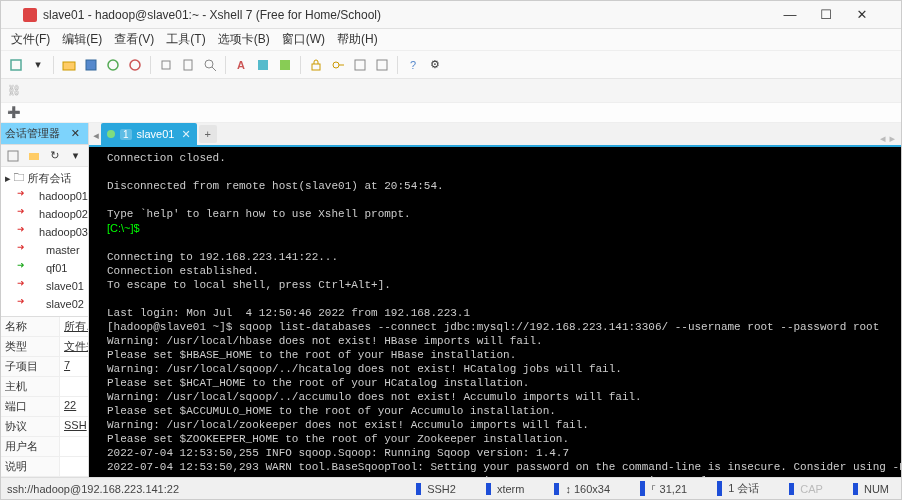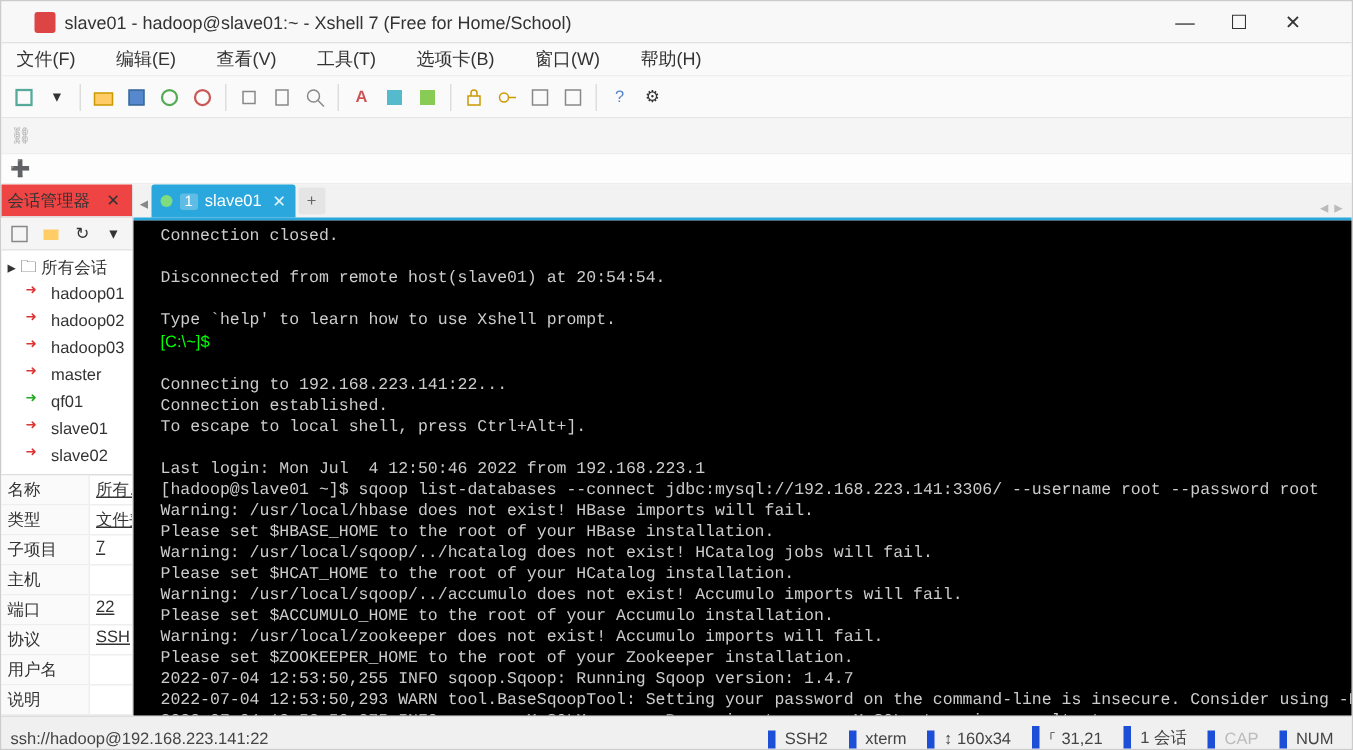--- a/index.html
+++ b/index.html
@@ -3,55 +3,55 @@
 <meta charset="utf-8">
 <style>
 * { box-sizing: border-box; margin: 0; padding: 0; font-family: "Microsoft YaHei UI", "Segoe UI", Tahoma, sans-serif; }
 html, body { width: 902px; height: 500px; overflow: hidden; background: #fff; font-size: 11px; color: #333; }
 .window { display: flex; flex-direction: column; height: 100%; border: 1px solid #ccc; }
 .titlebar { height: 28px; background: #f8f8f8; display: flex; align-items: center; padding: 0 22px; border-bottom: 1px solid #e0e0e0; }
 .titlebar .icon { width: 14px; height: 14px; background: #d44; border-radius: 2px; margin-right: 6px; }
 .titlebar .title { flex: 1; font-size: 12px; }
 .wc { display: flex; gap: 2px; }
 .wc span { width: 34px; height: 20px; display: flex; align-items: center; justify-content: center; font-size: 13px; cursor: pointer; }
-.menubar { height: 22px; background: #fafafa; display: flex; align-items: center; gap: 15px; padding: 0 4px; border-bottom: 1px solid #eee; }
+.menubar { height: 22px; background: #fafafa; display: flex; align-items: center; gap: 0; padding: 0 4px; border-bottom: 1px solid #eee; }
 .menubar span { padding: 2px 6px; cursor: pointer; font-size: 12px; }
 .toolbar { height: 28px; background: #fafafa; display: flex; align-items: center; gap: 4px; padding: 0 6px; border-bottom: 1px solid #e5e5e5; }
 .tb-btn { width: 18px; height: 18px; display: flex; align-items: center; justify-content: center; cursor: pointer; border-radius: 2px; }
 .tb-sep { width: 1px; height: 18px; background: #ddd; margin: 0 2px; }
 .addressbar { height: 24px; background: #f5f5f5; display: flex; align-items: center; padding: 0 6px; color: #aaa; border-bottom: 1px solid #eee; gap: 4px; }
 .hintbar { height: 20px; background: #fdfdfd; display: flex; align-items: center; padding: 0 6px; color: #b0b0b0; border-bottom: 1px solid #eee; gap: 4px; }
 .main { flex: 1; display: flex; min-height: 0; }
 .sidebar { width: 88px; background: #fff; border-right: 1px solid #ddd; display: flex; flex-direction: column; }
-.sidehdr { height: 22px; background: #ef4444; display: flex; align-items: center; padding: 0 4px; gap: 4px; border-bottom: 1px solid #ddd; font-size: 11px; }
+.sidehdr { height: 22px; background: #7dd3fc; display: flex; align-items: center; padding: 0 4px; gap: 4px; border-bottom: 1px solid #ddd; font-size: 11px; }
 .sidehdr .x { margin-left: auto; cursor: pointer; padding: 0 4px; }
 .sidehdr-tools { height: 22px; background:#f5f5f5; border-bottom:1px solid #e5e5e5; display:flex; align-items:center; padding:0 4px; gap:4px; }
 .tree { flex: 1; overflow: auto; padding: 2px 0; }
 .tree-root { padding-left: 4px; font-size: 11px; display: flex; align-items: center; gap: 3px; cursor: pointer; height: 18px; }
-.tree-item { padding-left: 18px; font-size: 11px; display: flex; align-items: center; gap: 5px; cursor: pointer; height: 18px; }
+.tree-item { padding-left: 18px; font-size: 11px; display: flex; align-items: center; gap: 17px; cursor: pointer; height: 18px; }
 .link-icon { width: 10px; height: 10px; border-radius: 50%; position: relative; }
 .link-icon::after { content: "➜"; position: absolute; left: -2px; top: -3px; font-size: 9px; }
 .link-red::after { color: #d33; }
 .link-green::after { color: #2a2; }
 .props { border-top: 1px solid #ddd; font-size: 11px; }
 .props .row { display: flex; border-bottom: 1px solid #eee; }
 .props .k { width: 59px; padding: 2px 4px; border-right: 1px solid #eee; background: #fafafa; white-space: nowrap; overflow: hidden; }
 .props .v { flex: 1; padding: 2px 4px; white-space: nowrap; overflow: hidden; text-decoration: underline; }
 .content { flex: 1; display: flex; flex-direction: column; min-width: 0; }
 .tabrow { height: 24px; background: #f2f2f2; display: flex; align-items: flex-end; padding-left: 2px; border-bottom: 2px solid #2aa7dd; }
 .tabrow .handle { width: 10px; height: 20px; display: flex; align-items: center; justify-content: center; color: #888; cursor: pointer; }
 .tab { height: 22px; display: flex; align-items: center; gap: 5px; padding: 0 6px; background: #2aa7dd; color: #fff; border-radius: 2px 2px 0 0; font-size: 11px; cursor: pointer; }
 .tab .dot { width: 8px; height: 8px; border-radius: 50%; background: #7fdc7f; }
 .tab .num { background: rgba(255,255,255,.25); padding: 0 3px; border-radius: 2px; font-size: 10px; }
 .tab .close { margin-left: 2px; cursor: pointer; font-size: 11px; opacity: .85; }
 .tabrow .add { width: 18px; height: 18px; margin-left: 2px; display: flex; align-items: center; justify-content: center; color: #666; background: #e5e5e5; cursor: pointer; border-radius: 2px; align-self: center; }
 .tabrow .right { margin-left: auto; display: flex; gap: 4px; padding-right: 6px; color: #bbb; }
 .term { flex: 1; background: #000; color: #ccc; font-family: Consolas, "Courier New", monospace; font-size: 11px; line-height: 14px; padding: 4px 18px; overflow: hidden; white-space: pre; position: relative; }
 .term .green { color: #0f0; }
-.status { height: 22px; background: #f0f0f0; border-top: 1px solid #ddd; display: flex; align-items: flex-end; padding: 0 6px; gap: 8px; font-size: 11px; color: #444; }
+.status { height: 22px; background: #f0f0f0; border-top: 1px solid #ddd; display: flex; align-items: center; padding: 0 6px; gap: 24px; font-size: 11px; color: #444; }
 .status .spacer { flex: 1; }
 .status .cell { padding: 0 6px; border-left: 5px solid #1d4ed8; }
 svg { display: block; }
 </style>
 </head>
 <body>
 
 <div class="window">
   <div class="titlebar">
     <div class="icon"></div>

